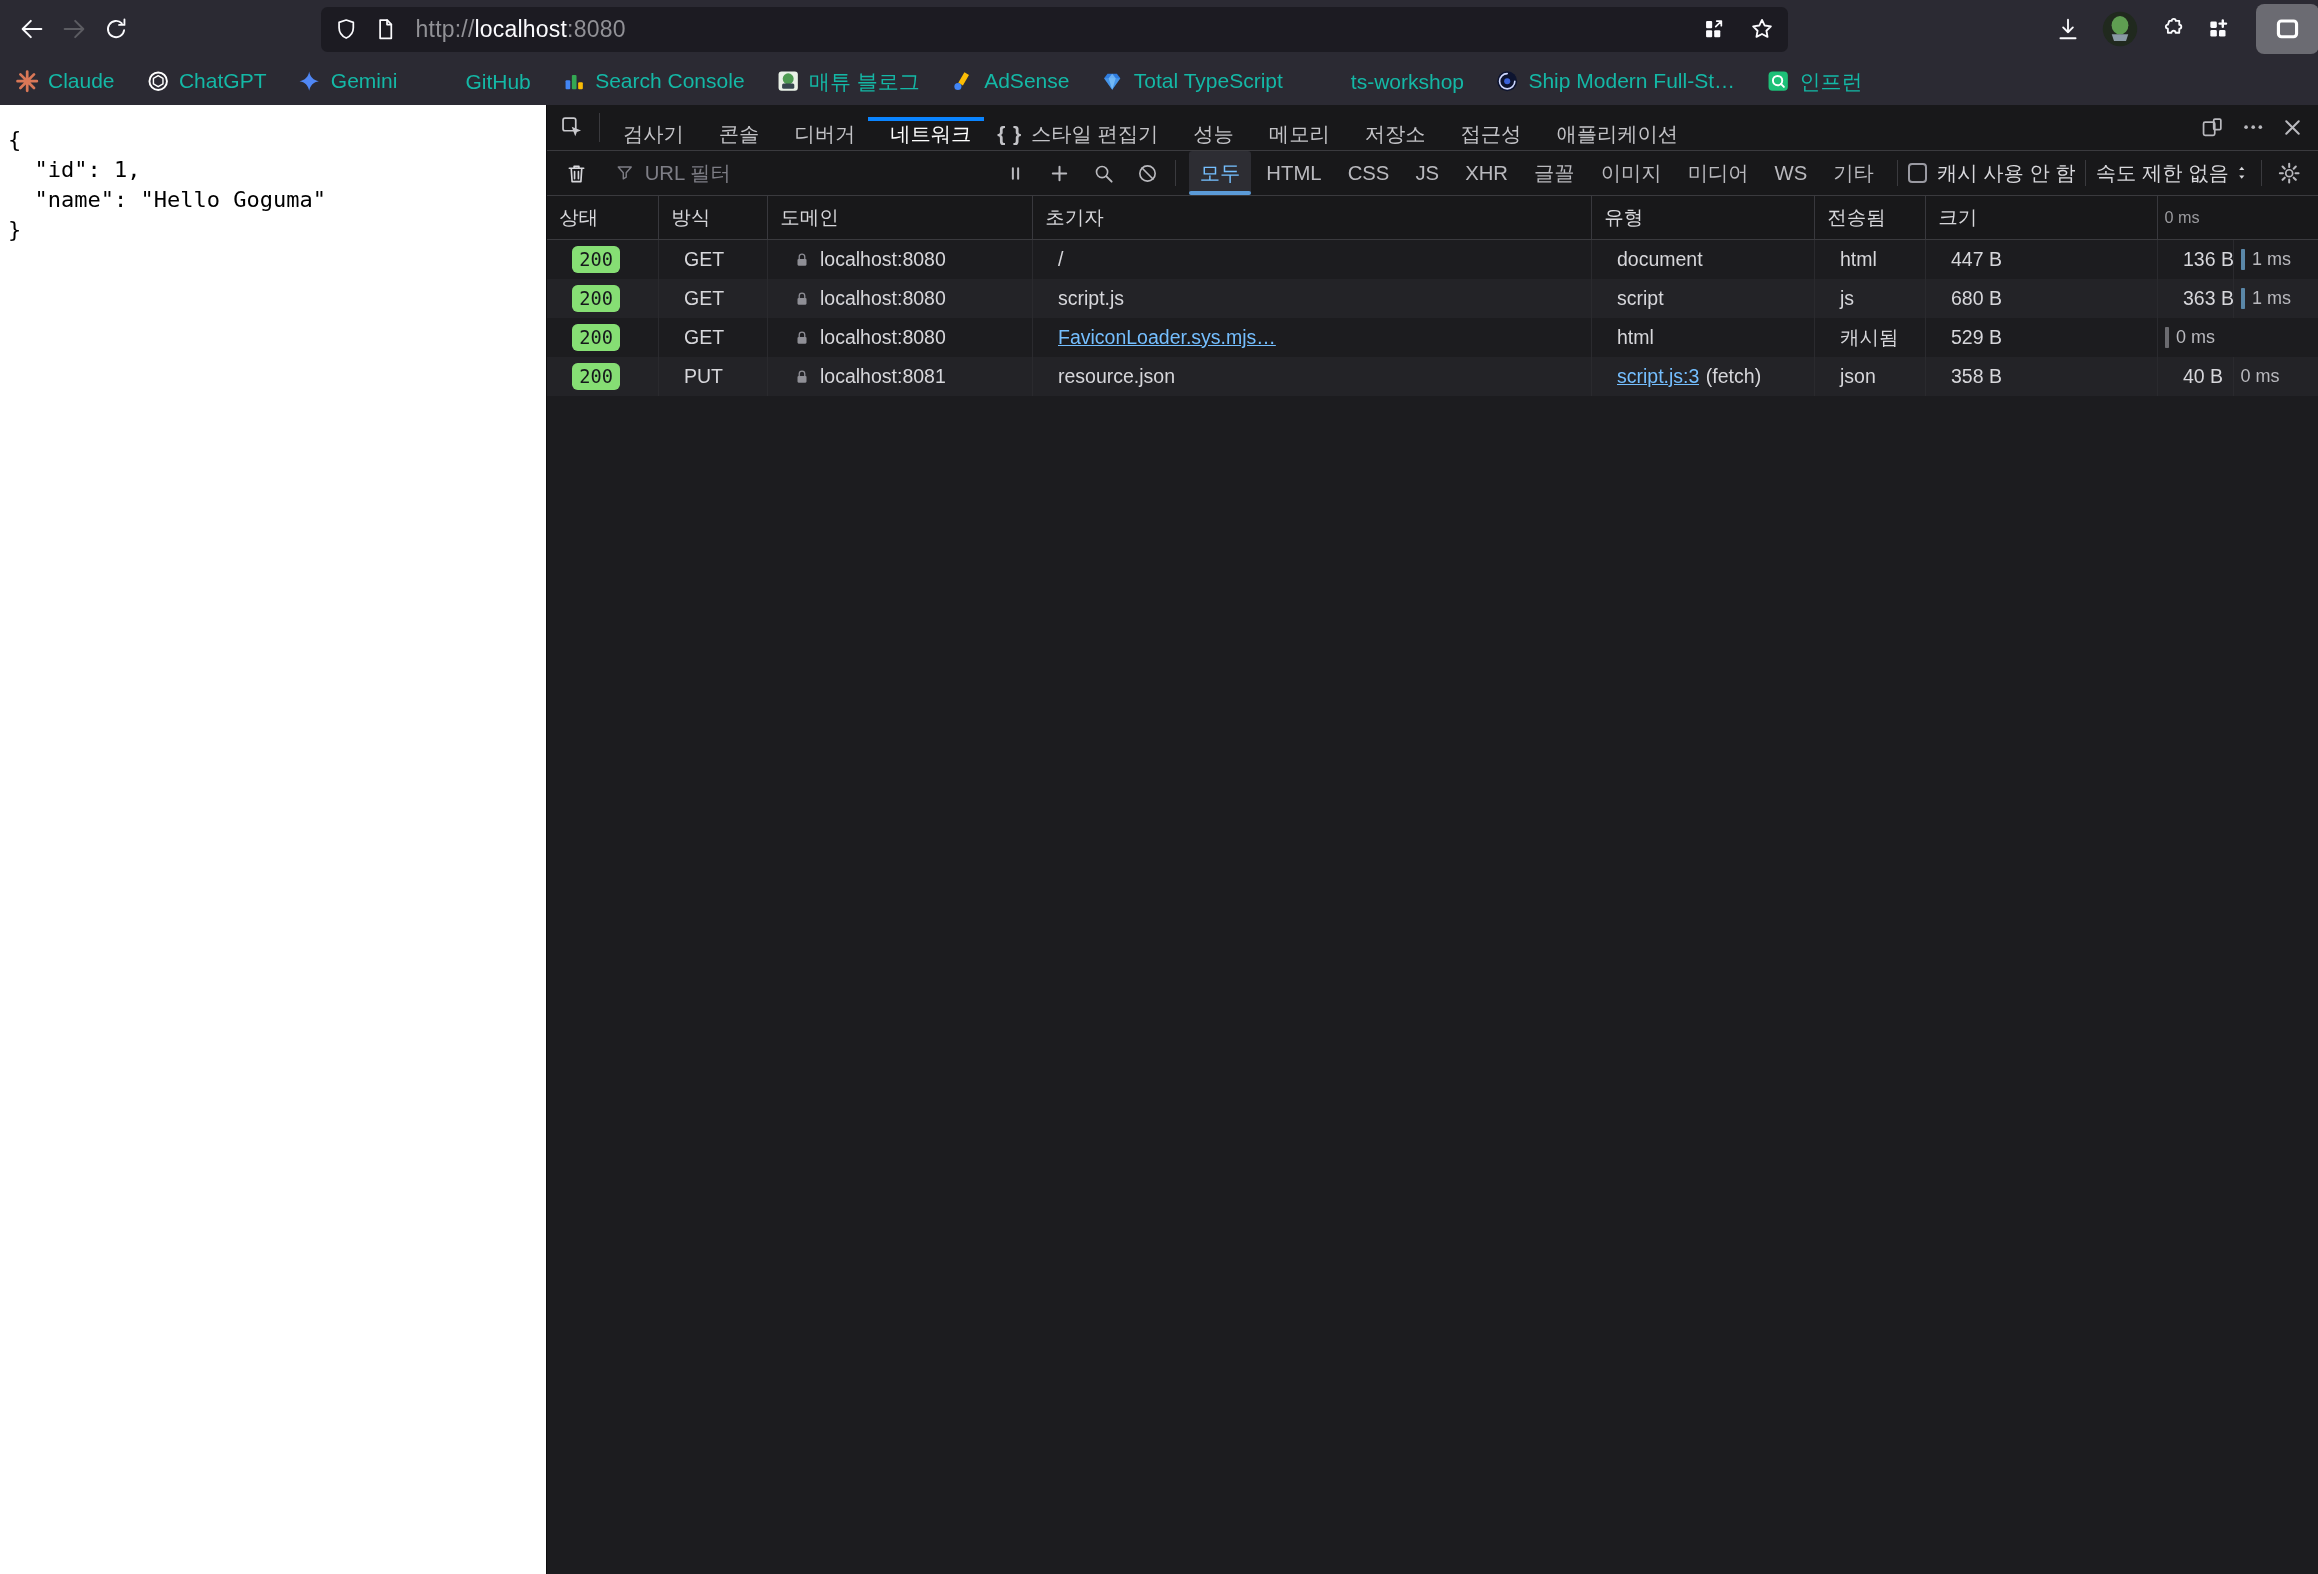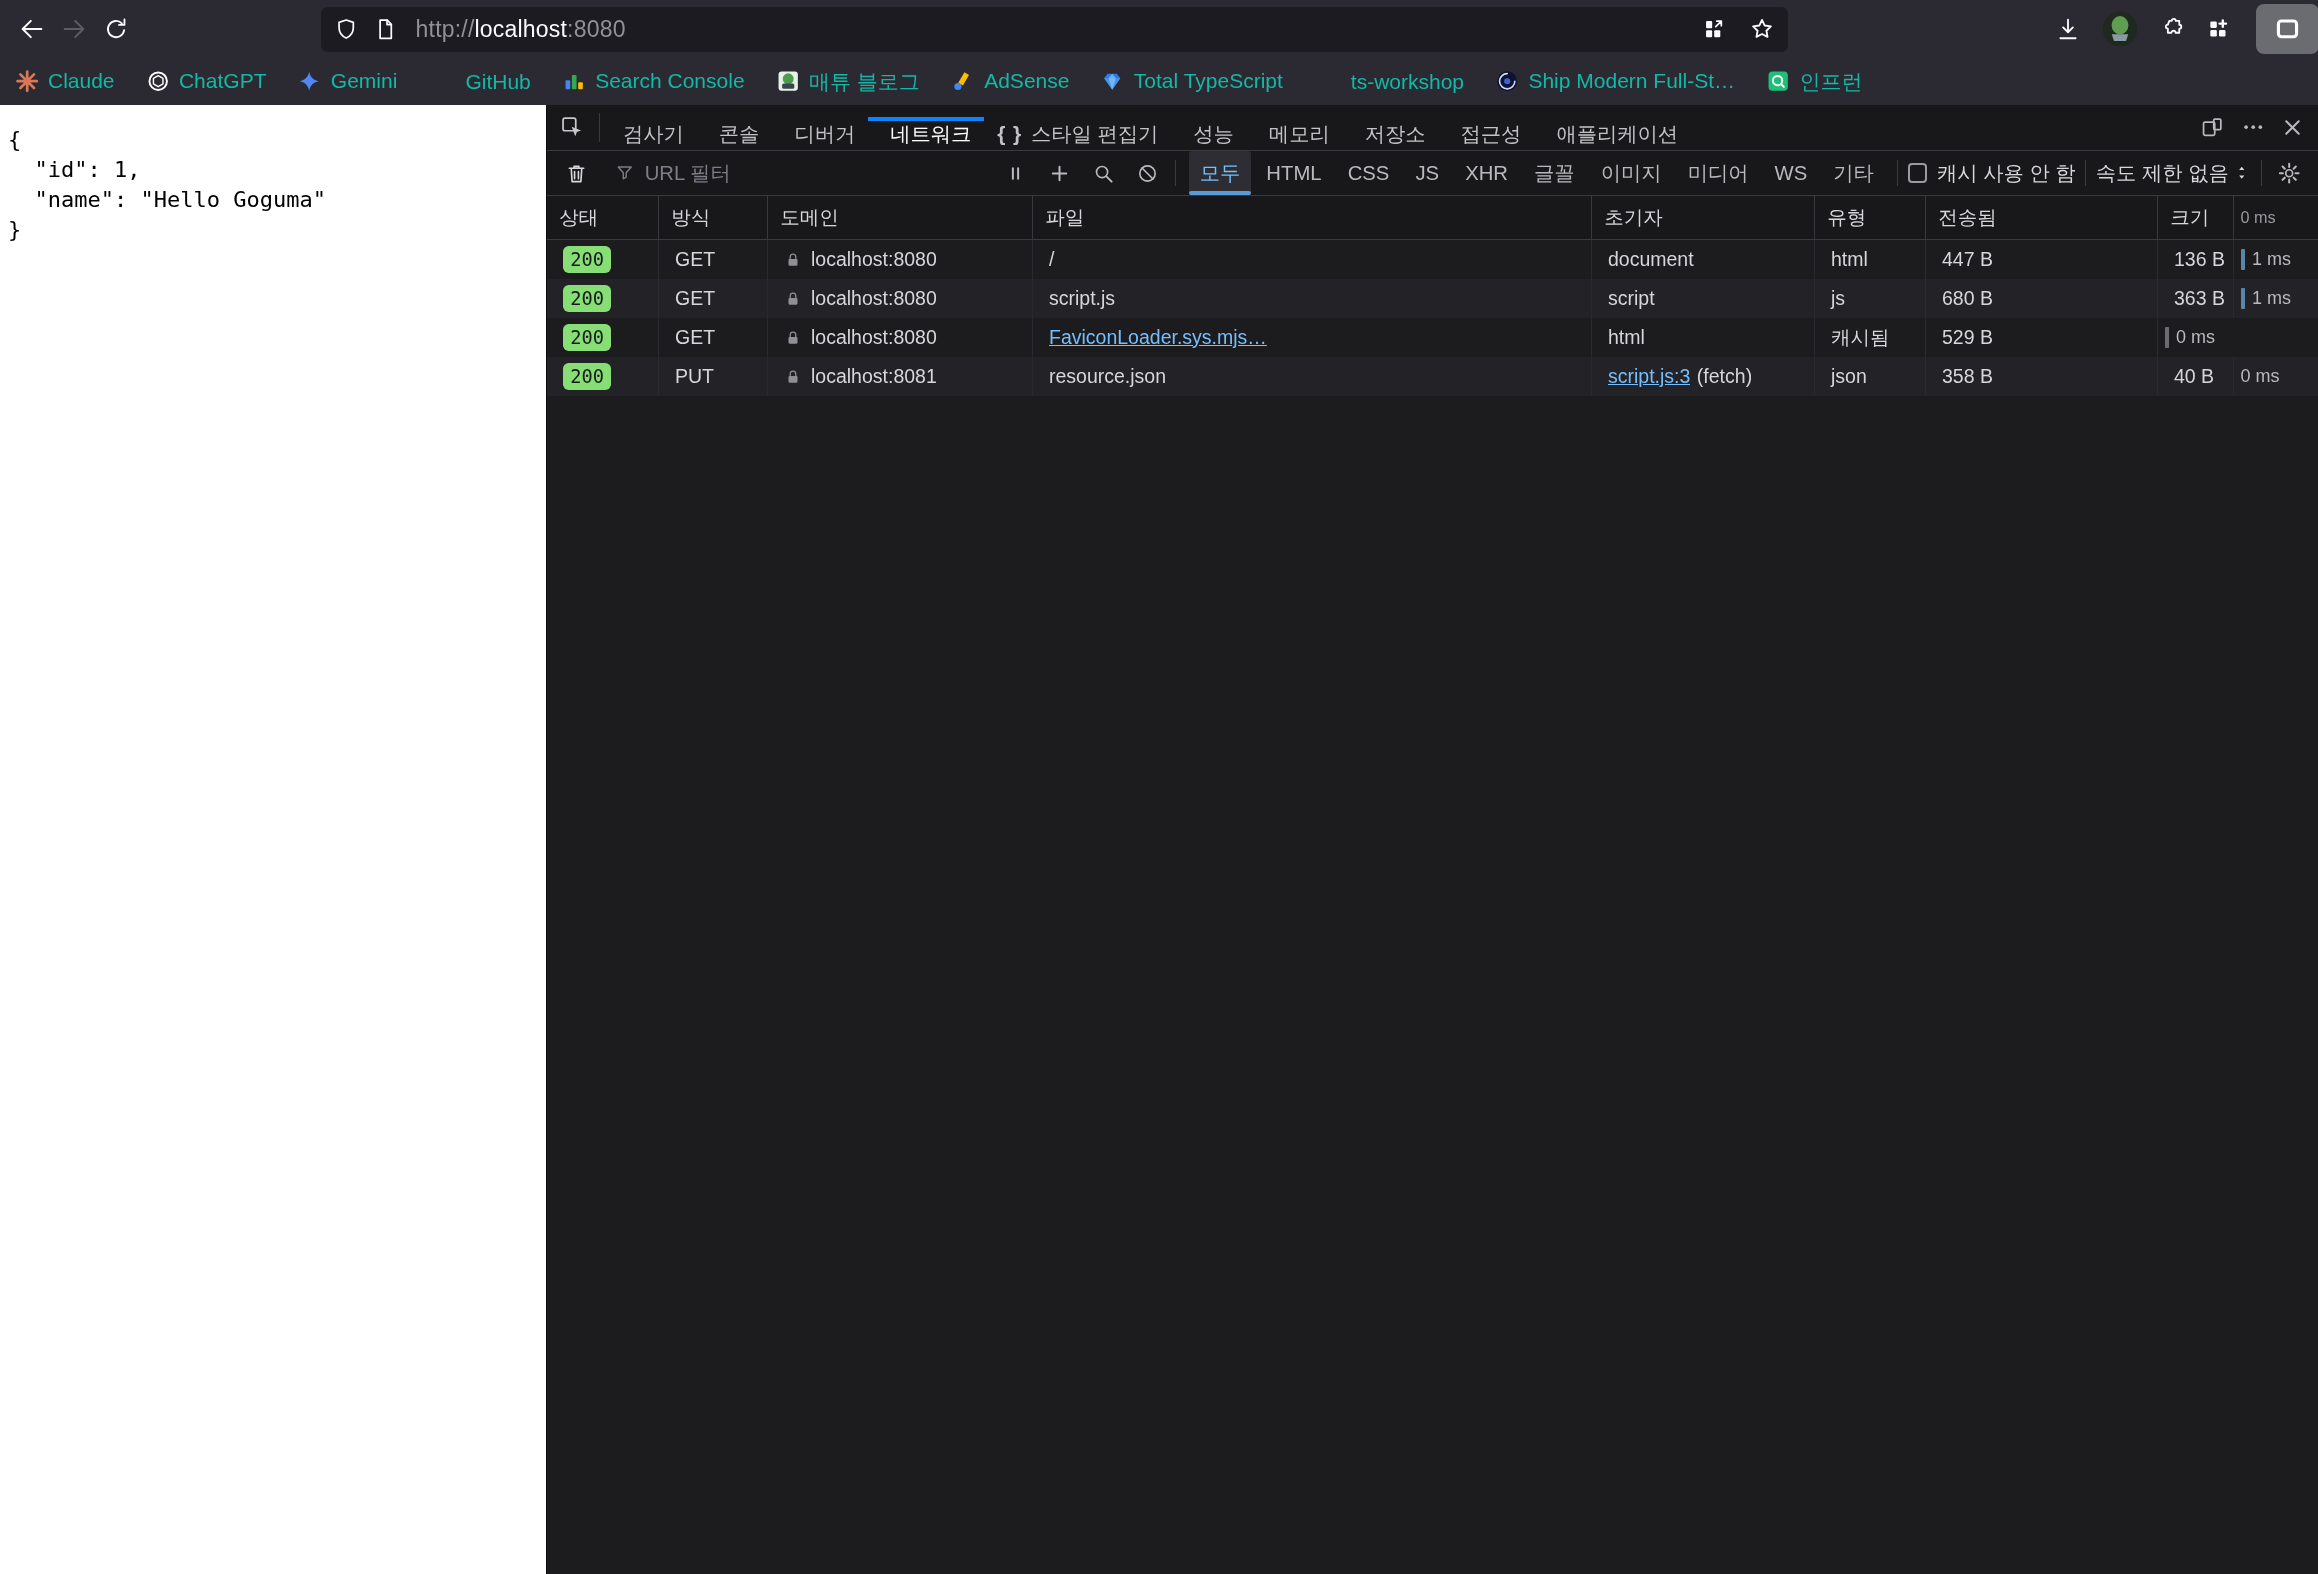--- a/index.html
+++ b/index.html
@@ -75,21 +75,21 @@
   
   .dt-cols { display:grid; grid-template-columns:112px 109px 265px 559px 223px 111px 232px 76px minmax(0,1fr); }
   .dt-thead { height:44px; flex:none; background:#18181a; border-bottom:0.8px solid #3a3a3e;
               font-size:19.5px; color:#d7d7db; }
   .th { display:flex; align-items:center; padding:0 12.2px; border-right:0.8px solid #38383d; overflow:hidden; }
   .th.waterfall { font-size:16.2px; color:#9a9a9e; border-right:none; padding-left:6.5px; }
   .dt-rows { flex:none; }
   .dt-row { height:39px; font-size:19.5px; color:#d7d7db; }
   .dt-row:nth-child(odd) { background:#1c1c1f; }
   .dt-row:nth-child(even) { background:#232327; }
-  .td { display:flex; align-items:center; padding:0 16px; border-right:0.8px solid #2a2a2e;
+  .td { display:flex; align-items:center; padding:0 25px; border-right:0.8px solid #2a2a2e;
         overflow:hidden; white-space:nowrap; }
   .td.time { border-right:none; font-size:18px; color:#b9b9be; gap:7.3px; padding-left:6.5px; }
   .status-pill { background:var(--green); color:#15181b; font-family:"DejaVu Sans Mono", monospace;
                  font-size:18.7px; line-height:1; padding:4.9px 7.3px 4.1px; border-radius:5.7px; }
   .lock { color:#8f8f96; margin-right:9px; flex:none; }
   .td .link { color:var(--link); text-decoration:underline; cursor:pointer; overflow:hidden; text-overflow:ellipsis; }
   .init-suffix { margin-left:6.5px; }
   .bar { width:4.1px; height:21px; border-radius:0.8px; flex:none; }
   .bar.blue { background:var(--wblue); }
   .bar.gray { background:var(--wgray); }
@@ -469,21 +469,20 @@
               </svg>
             </span>
           </div>
       </div>
     </div>
 
     <div class="dt-thead dt-cols" id="dt-thead">
         <div class="th">상태</div>
         <div class="th">방식</div>
         <div class="th">도메인</div>
-        <div class="th">파일</div>
         <div class="th">초기자</div>
         <div class="th">유형</div>
         <div class="th">전송됨</div>
         <div class="th">크기</div>
         <div class="th waterfall">0 ms</div>
       </div>
     <div class="dt-rows" id="dt-rows">
         <div class="dt-row dt-cols">
           <div class="td">
             <span class="status-pill">200</span>

